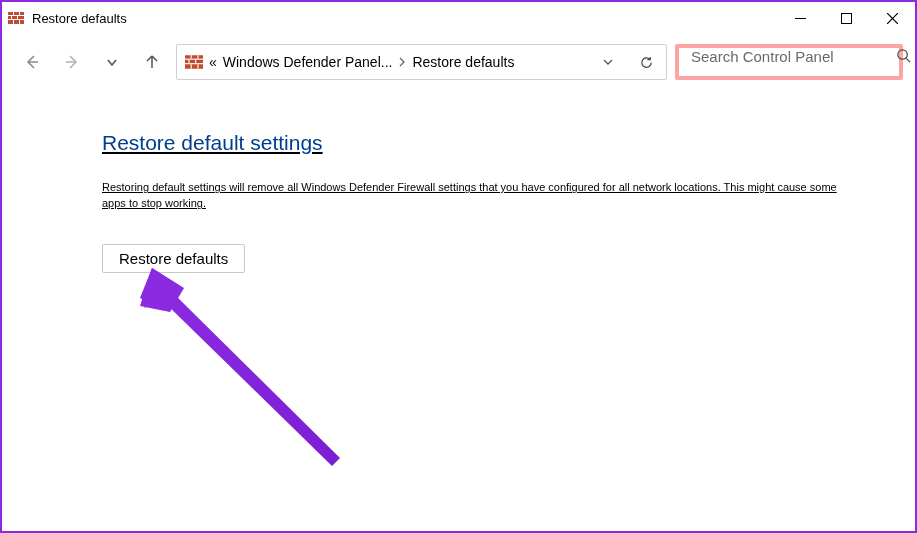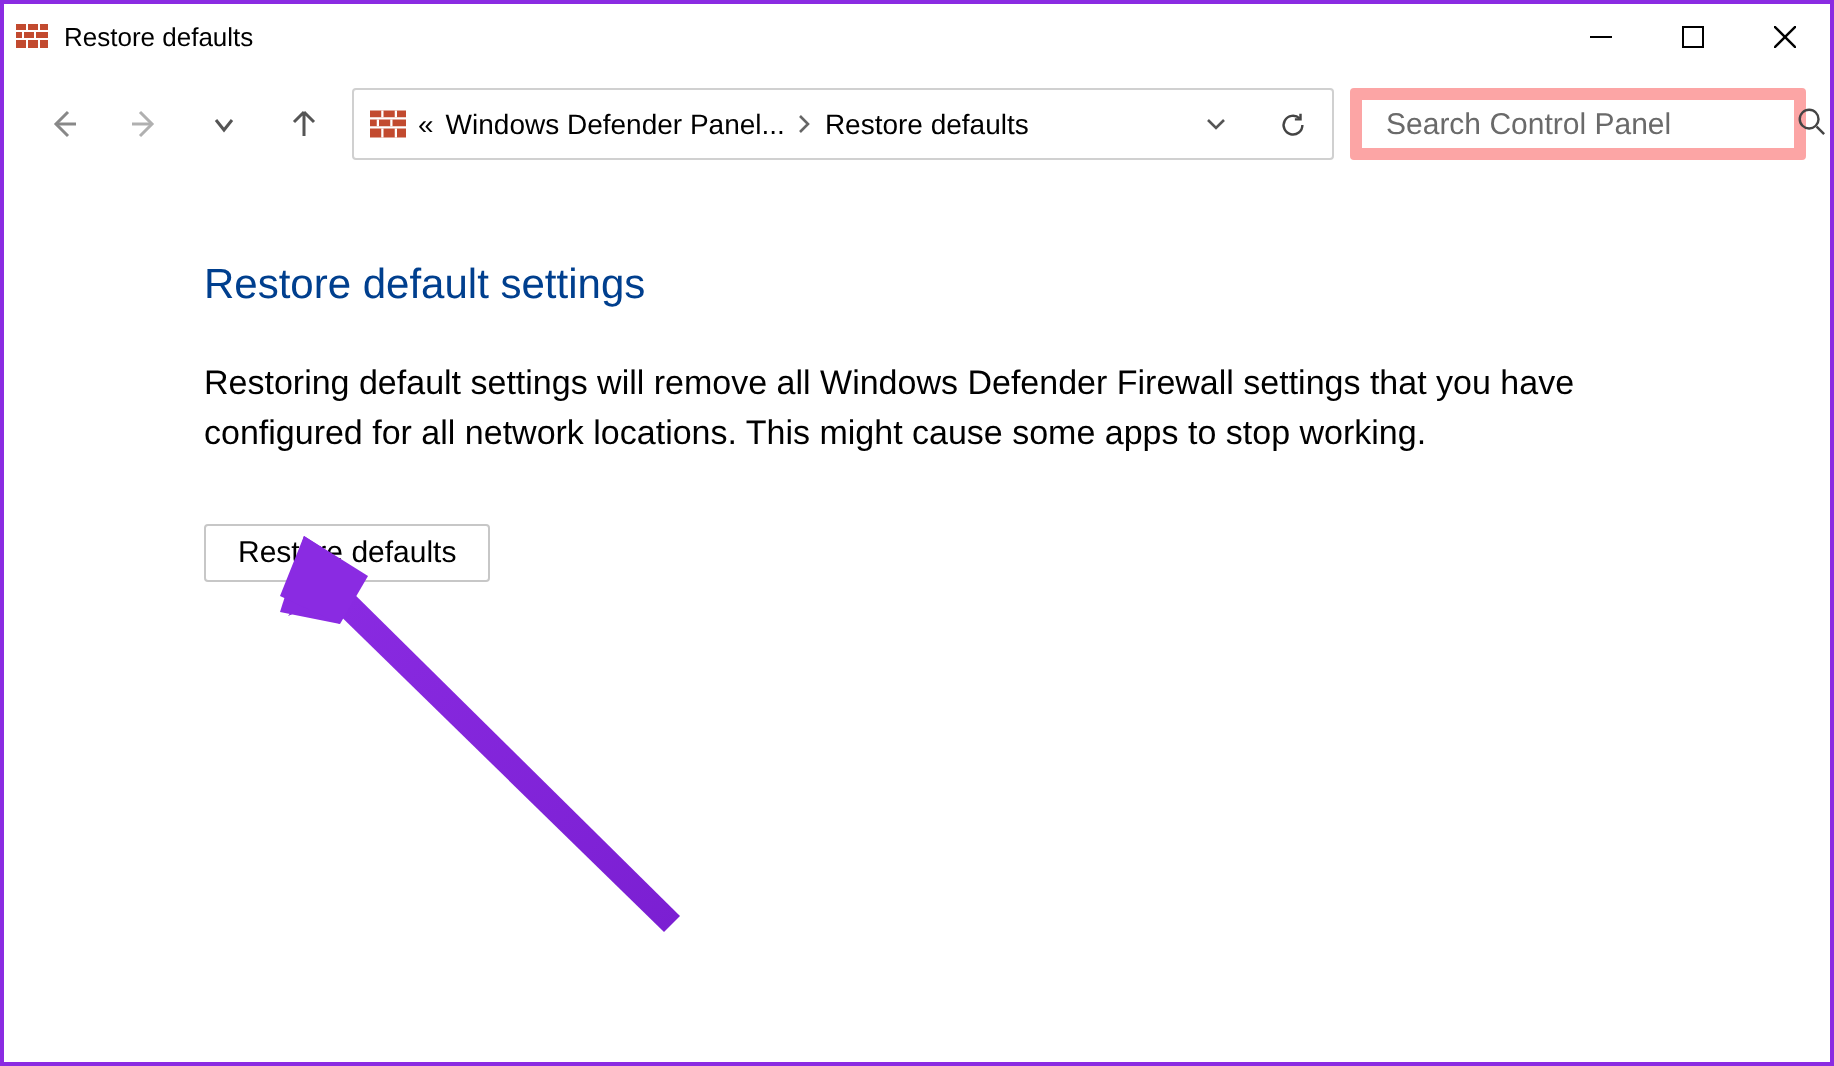--- a/index.html
+++ b/index.html
@@ -73,52 +73,53 @@
   .addr-sep { color: #666; }
   .addr-spacer { flex:1; }
   .addr-ctrl {
     width: 32px; height: 32px;
     display:flex; align-items:center; justify-content:center;
     color:#444;
   }
   .search-box {
     width: 228px;
     height: 36px;
-    border: 6px solid #fca5a5;
+    border: 4px solid #fca5a5;
     border-radius: 2px;
     display: flex;
-    align-items: center;
+    align-items: flex-start;
     padding: 0 8px 0 12px;
     gap: 6px;
   }
   .search-input {
     border: none;
     outline: none;
     flex: 1;
     font-size: 15px;
     color: #444;
     font-family: inherit;
     background: transparent;
   }
   .search-input::placeholder { color:#6a6a6a; }
   .search-icon { color:#444; }
 
   
   .content {
     padding: 38px 60px 0 100px;
     line-height: 1.45;
+    text-decoration: underline;
   }
   .page-heading {
     color: #003f8e;
     font-size: 21px;
     font-weight: 400;
     margin-bottom: 22px;
   }
   .body-text {
-    font-size: 17px;
+    font-size: 11px;
     color: #000;
     margin-bottom: 32px;
     max-width: 740px;
   }
   .action-btn {
     border: 1px solid #c7c7c7;
     background: #fff;
     padding: 5px 16px;
     font-size: 15px;
     font-family: inherit;

